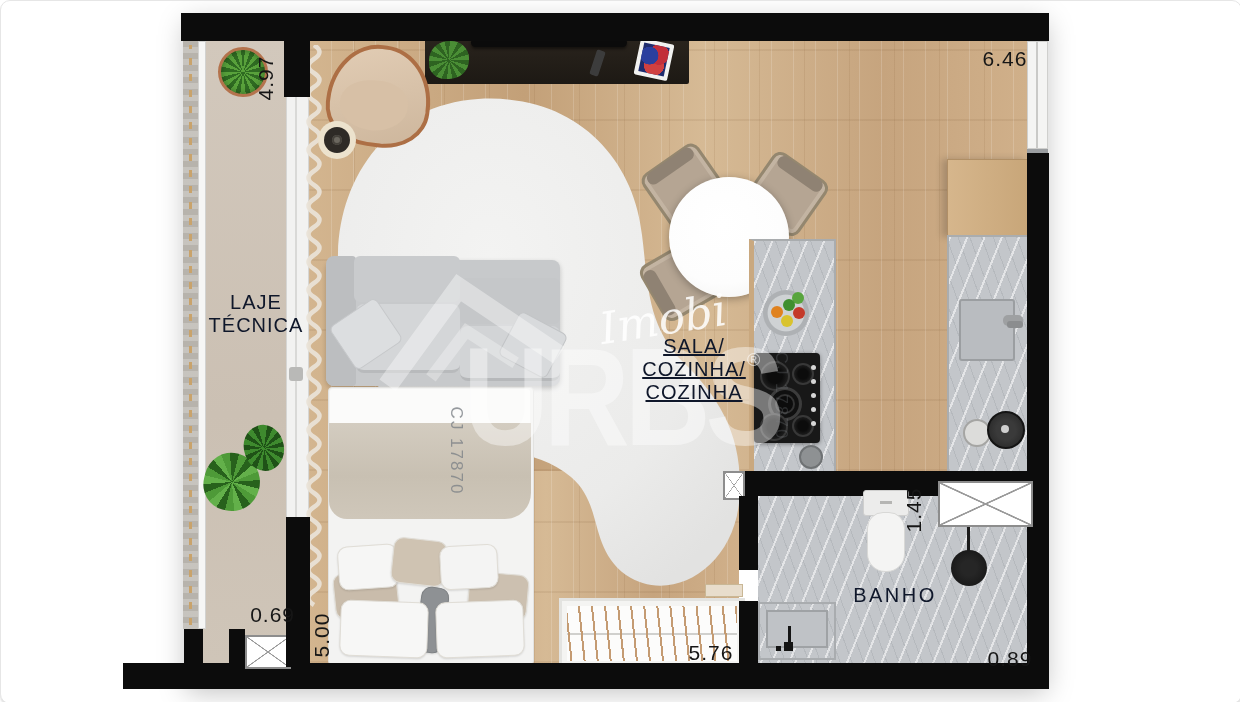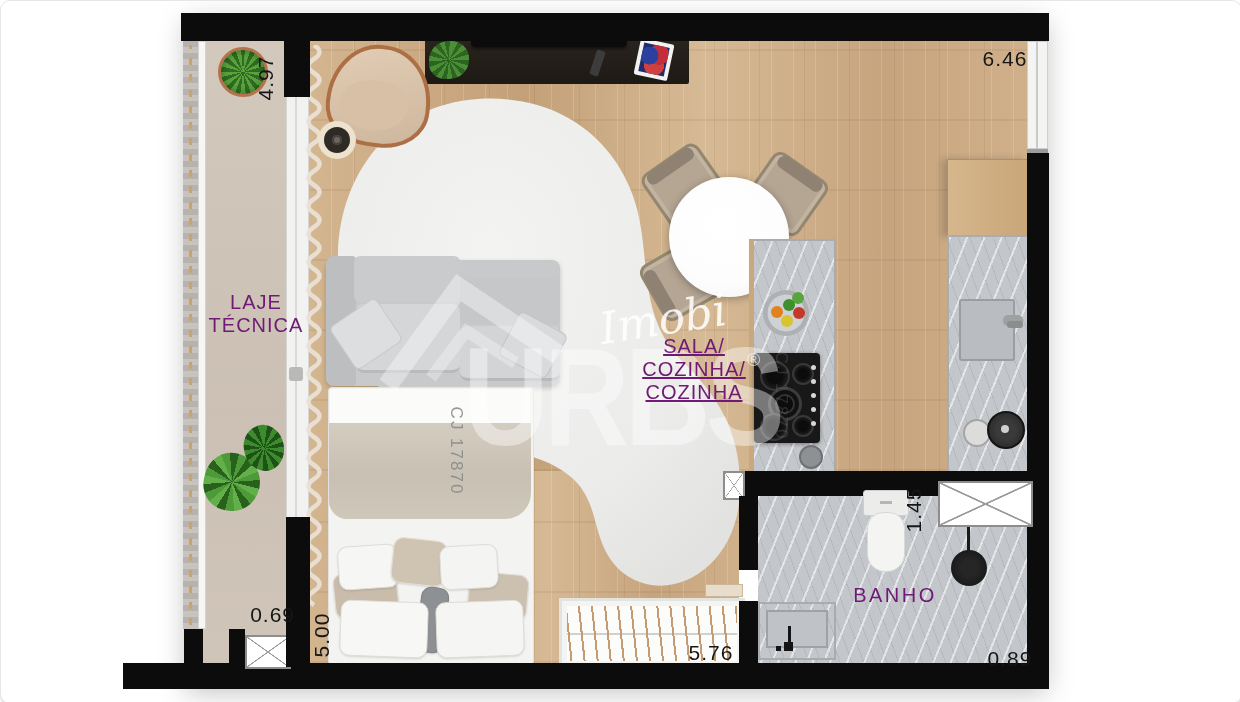--- a/index.html
+++ b/index.html
@@ -17,21 +17,21 @@
     repeating-linear-gradient(112deg, rgba(255,255,255,.55) 0 2px, transparent 2px 16px),
     repeating-linear-gradient(70deg, rgba(150,155,160,.30) 0 1px, transparent 1px 11px);}
   .lajefloor{background:linear-gradient(180deg,#d2c8bc,#cbc0b3 60%,#cfc5b8);}
   .duct{position:absolute;background:#ffffff;border:2px solid #8d8d8d;background-image:
     linear-gradient(to bottom right, transparent 48.5%, #9a9a9a 49.3% 50.7%, transparent 51.5%),
     linear-gradient(to top right, transparent 48.5%, #9a9a9a 49.3% 50.7%, transparent 51.5%);}
   .dim{position:absolute;font:400 21px/24px "Liberation Sans",sans-serif;color:#161616;
     letter-spacing:1px;text-align:center;z-index:7;}
   .vtext{display:flex;align-items:center;justify-content:center;transform:rotate(-90deg);width:80px;height:24px;}
   .vtext-cw{transform:rotate(90deg);}
-  .roomlabel{position:absolute;color:#701a75;text-align:center;z-index:7;
+  .roomlabel{position:absolute;color:#0f172a;text-align:center;z-index:7;
     font:500 20px/23px "Liberation Sans",sans-serif;letter-spacing:1px;}
   .pillow{position:absolute;border-radius:10px;border:1px solid #e0ddd6;box-shadow:0 1px 2px rgba(0,0,0,.12);}
   .burner{position:absolute;background:radial-gradient(circle,#0c0c0c 40%,#1d1d1d 70%);
     border:2px solid #383838;border-radius:50%;}
   .chair{position:absolute;background:#b5a593;border:3px solid #94876f;border-radius:10px;
     box-shadow:inset 0 0 0 4px #c3b4a2;}
   .chairback{position:absolute;left:4px;right:4px;top:-1px;height:13px;background:#8f8273;border-radius:6px;}
   .wm{position:absolute;z-index:6;pointer-events:none;}
 </style>
 </head>

